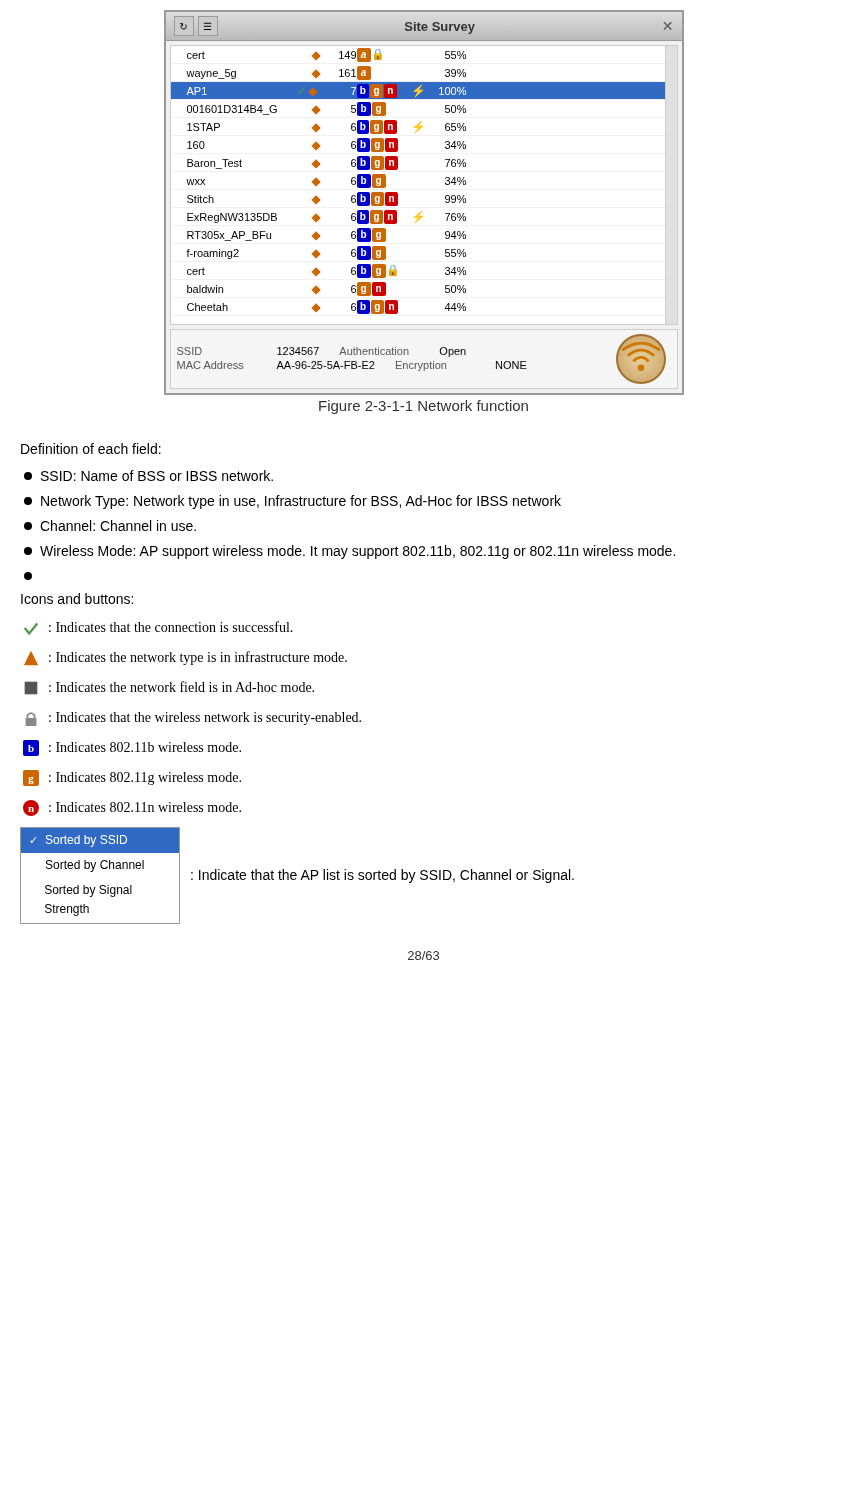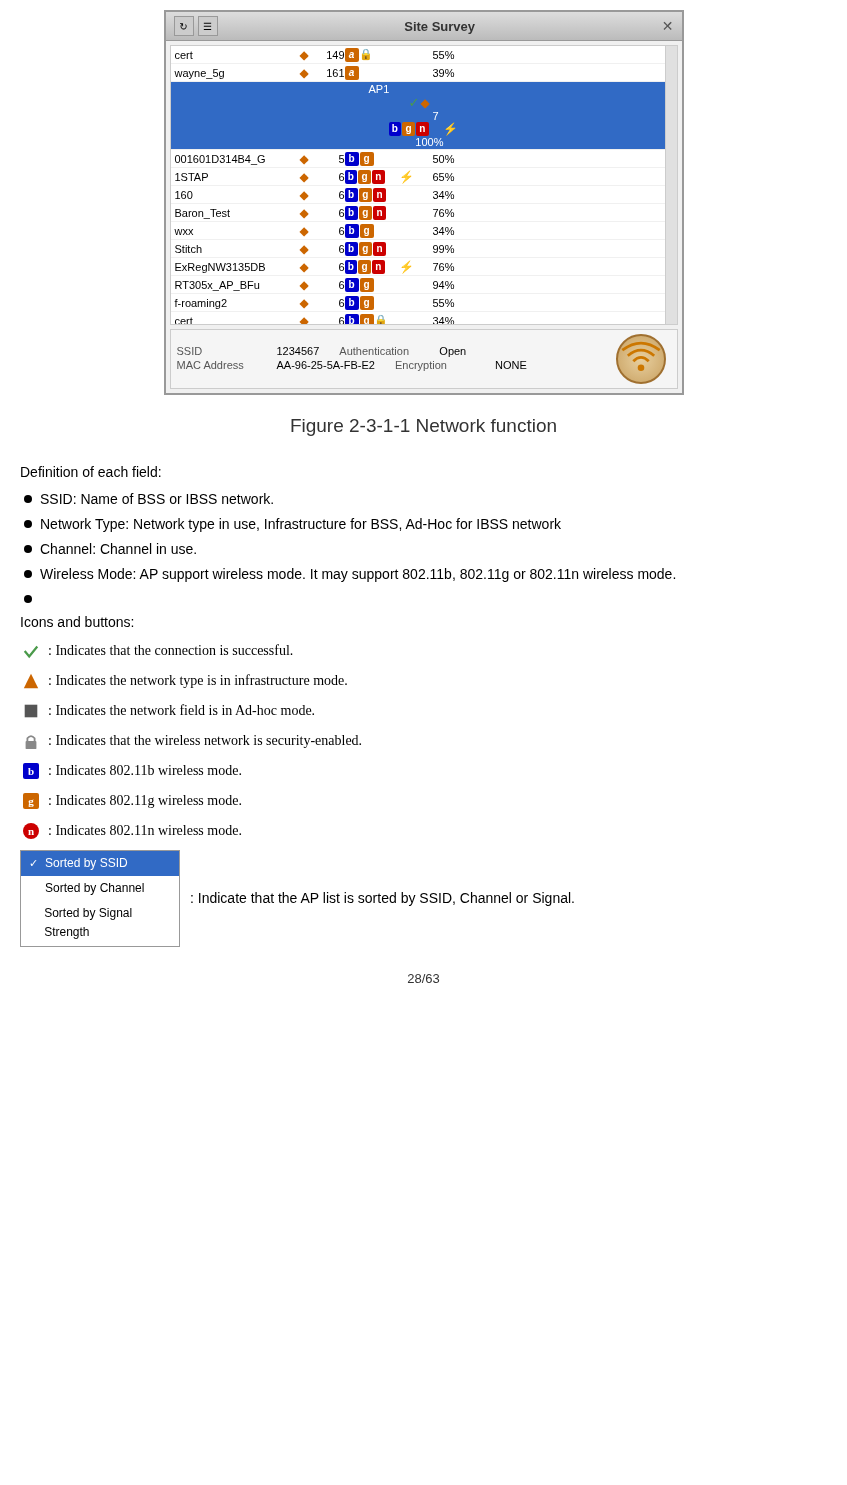--- a/index.html
+++ b/index.html
@@ -75,24 +75,23 @@
       align-items: center;
       padding: 1px 4px;
       border-bottom: 1px solid #f0f0f0;
       font-size: 11px;
       min-height: 18px;
     }
 
     .ap-row.selected {
       background: #316ac5;
       color: #fff;
-      flex-direction: column;
-    }
-
-    .ap-ssid { width: 110px; }
+    }
+
+    .ap-ssid { width: 110px; margin-left: 12px; }
     .ap-icons { width: 30px; display: flex; gap: 1px; align-items: center; }
     .ap-channel { width: 30px; text-align: right; }
     .ap-mode-icons { display: flex; gap: 1px; align-items: center; width: 70px; }
     .ap-signal { width: 40px; text-align: right; }
 
     .mode-badge {
       display: inline-block;
       width: 14px;
       height: 14px;
       border-radius: 2px;
@@ -157,22 +156,22 @@
       border-radius: 50%;
       background: radial-gradient(circle, #e8d0a0, #c8a060);
       display: flex;
       align-items: center;
       justify-content: center;
       font-size: 24px;
       border: 2px solid #a07030;
     }
 
     .figure-caption {
-      margin-top: 20px;
-      font-size: 19px;
+      margin-top: 2px;
+      font-size: 15px;
       text-align: center;
       color: #333;
     }
 
     
     .content-section {
       margin: 24px 0;
       line-height: 1.6;
     }
 

